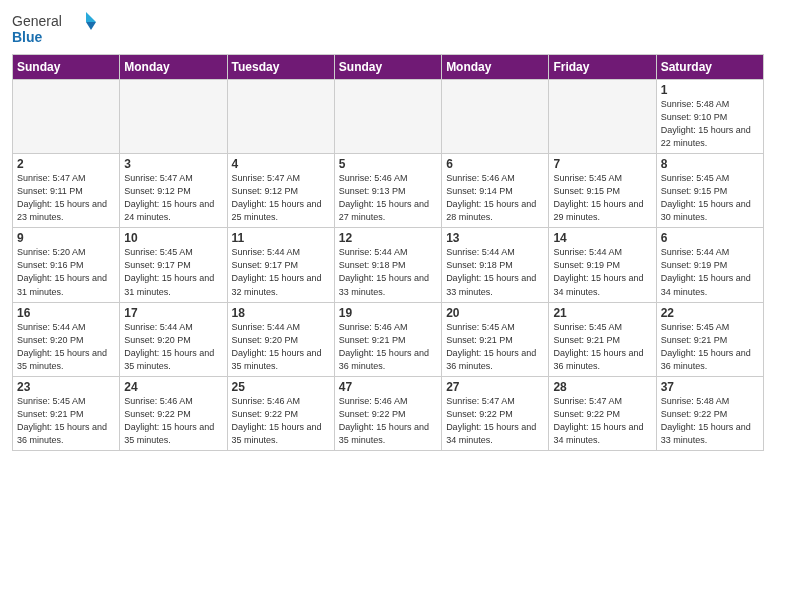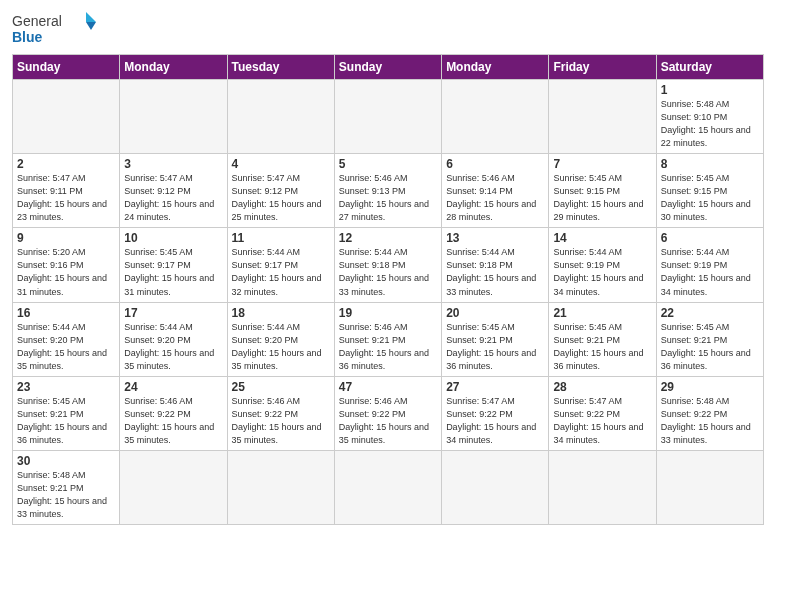--- a/index.html
+++ b/index.html
@@ -317,37 +317,22 @@
 and 34 minutes.</div>
           </td>
           <td>
             <span class="day-num">28</span>
             <div class="day-info">Sunrise: 5:47 AM
 Sunset: 9:22 PM
 Daylight: 15 hours
 and 34 minutes.</div>
           </td>
           <td>
-            <span class="day-num">29</span>
+            <span class="day-num">37</span>
             <div class="day-info">Sunrise: 5:48 AM
 Sunset: 9:22 PM
 Daylight: 15 hours
 and 33 minutes.</div>
           </td>
-        </tr>
-        <tr class="last-row">
-          <td>
-            <span class="day-num">30</span>
-            <div class="day-info">Sunrise: 5:48 AM
-Sunset: 9:21 PM
-Daylight: 15 hours
-and 33 minutes.</div>
-          </td>
-          <td class="empty"></td>
-          <td class="empty"></td>
-          <td class="empty"></td>
-          <td class="empty"></td>
-          <td class="empty"></td>
-          <td class="empty"></td>
         </tr>
       </tbody>
   </table>
 </div>
 
 </body></html>

